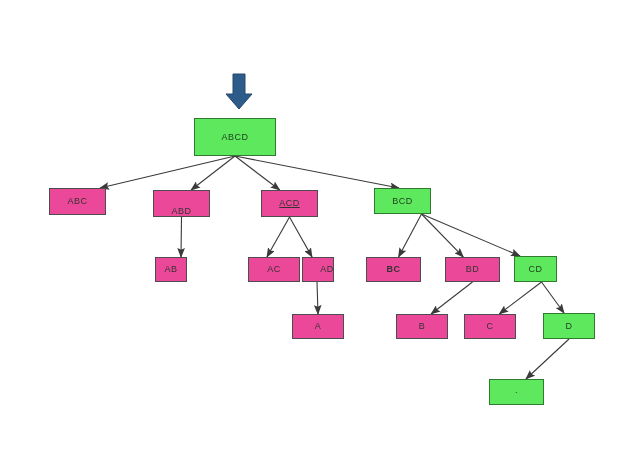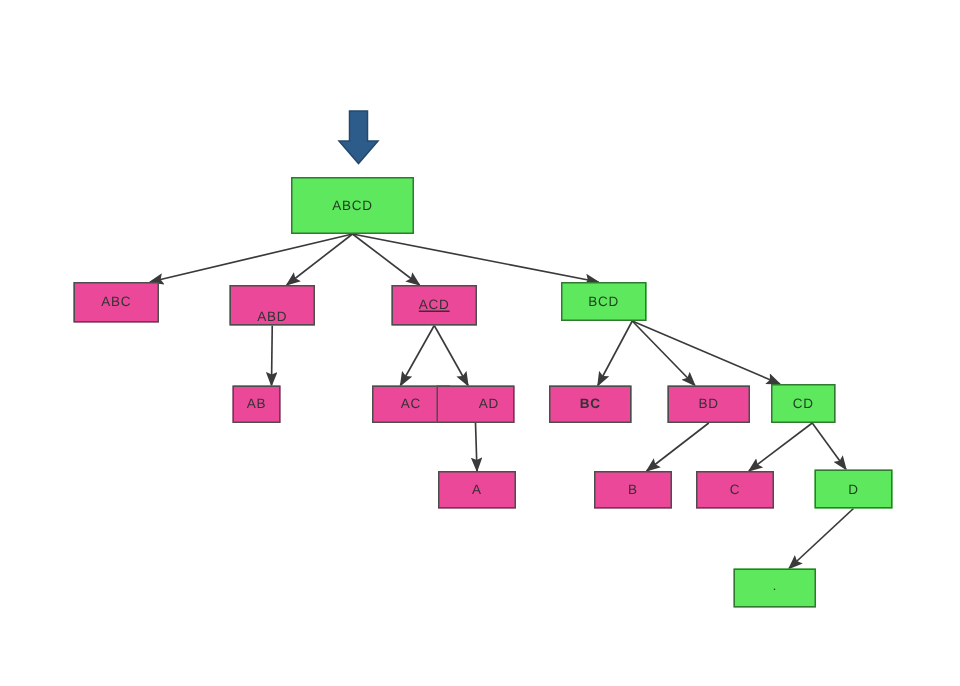--- a/index.html
+++ b/index.html
@@ -114,21 +114,21 @@
       </div>
       <div class="node green" style="left: 374px; top: 188px; width: 57px; height: 26px;">
         <span class="node-label">BCD</span>
       </div>
       <div class="node" style="left: 155px; top: 257px; width: 32px; height: 25px;">
         <span class="node-label">AB</span>
       </div>
       <div class="node" style="left: 236px; top: 257px; width: 52px; height: 25px; margin-left: 12px;">
         <span class="node-label">AC</span>
       </div>
-      <div class="node" style="left: 291px; top: 257px; width: 52px; height: 25px; padding-left: 18px;">
+      <div class="node" style="left: 302px; top: 257px; width: 32px; height: 25px; padding-left: 18px;">
         <span class="node-label">AD</span>
       </div>
       <div class="node" style="left: 366px; top: 257px; width: 55px; height: 25px; font-weight: bold;">
         <span class="node-label">BC</span>
       </div>
       <div class="node" style="left: 445px; top: 257px; width: 55px; height: 25px;">
         <span class="node-label">BD</span>
       </div>
       <div class="node green" style="left: 514px; top: 256px; width: 43px; height: 26px;">
         <span class="node-label">CD</span>

